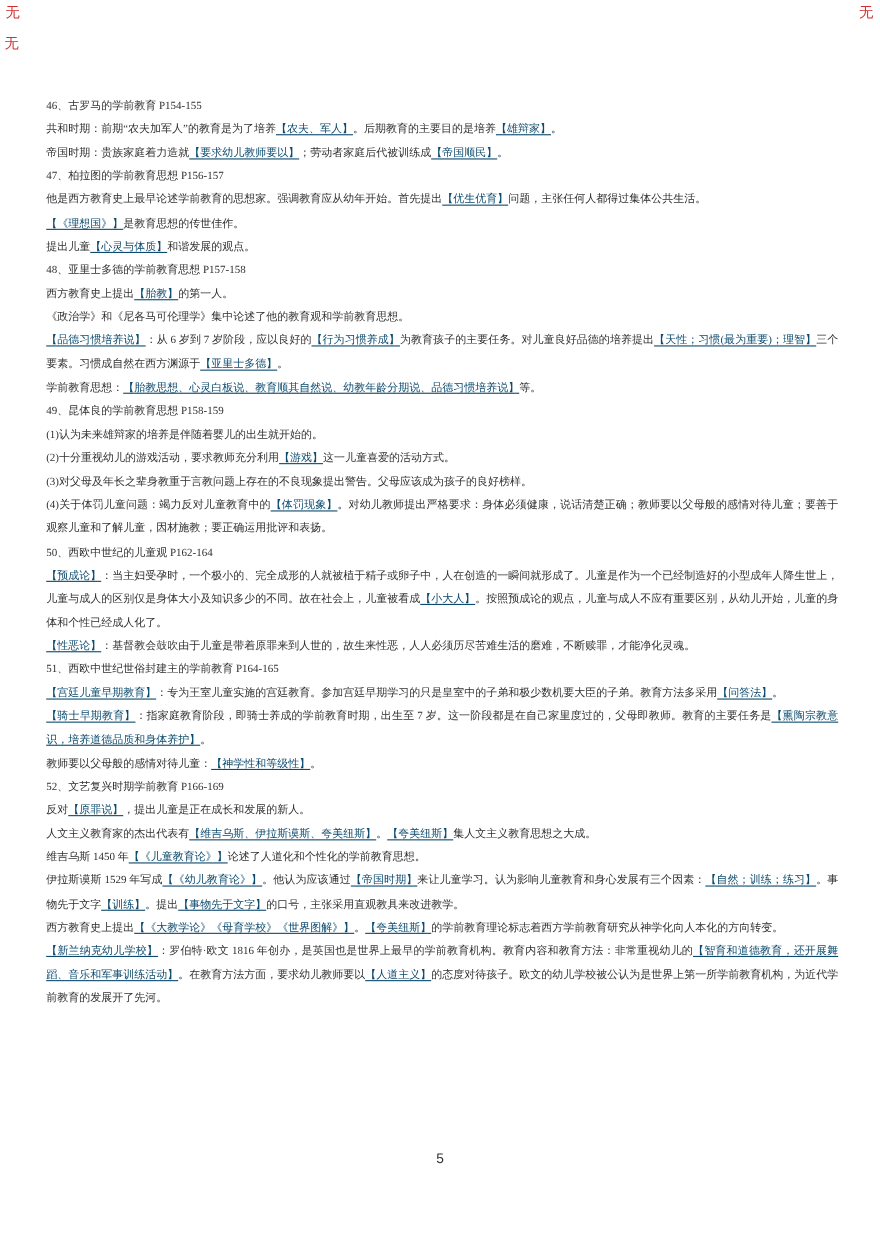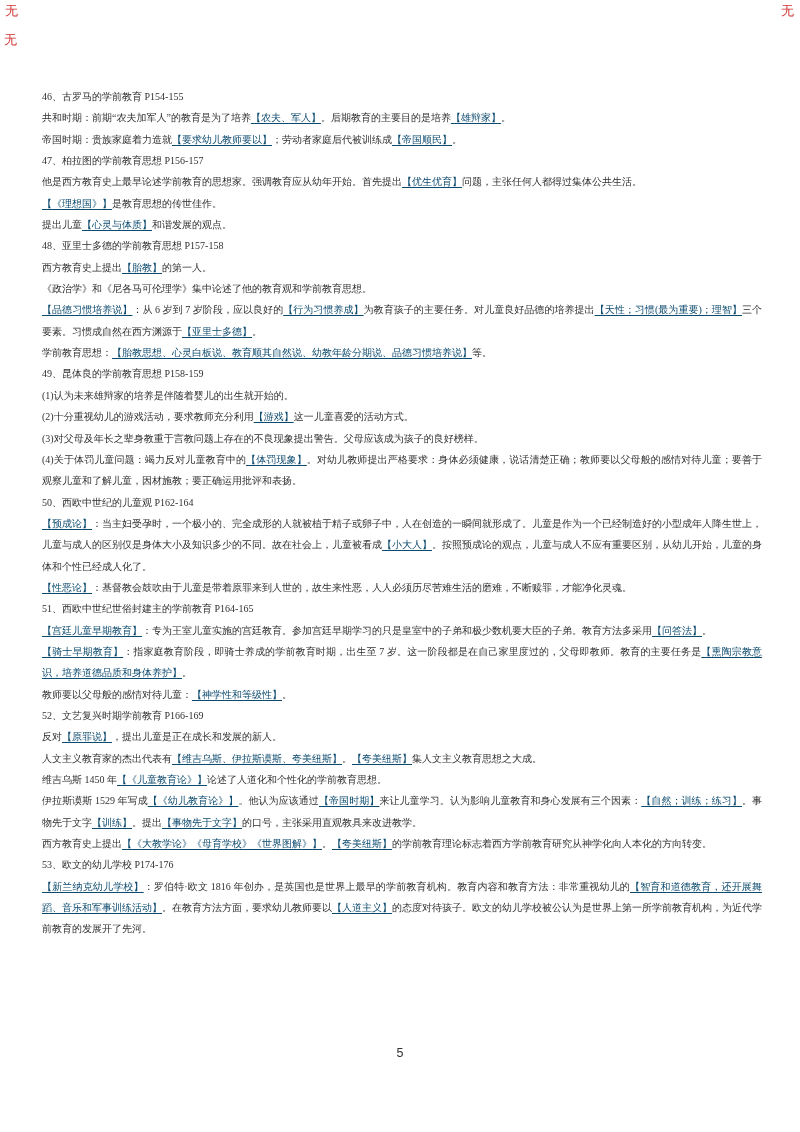--- a/index.html
+++ b/index.html
@@ -79,18 +79,17 @@
       <p class="para"><span>51、西欧中世纪世俗封建主的学前教育 P164-165</span></p>
       <p class="para"><span class="red">【宫廷儿童早期教育】</span><span>：专为王室儿童实施的宫廷教育。参加宫廷早期学习的只是皇室中的子弟和极少数机要大臣的子弟。教育方法多采用</span><span class="red">【问答法】</span><span>。</span></p>
       <p class="para"><span class="red">【骑士早期教育】</span><span>：指家庭教育阶段，即骑士养成的学前教育时期，出生至 7 岁。这一阶段都是在自己家里度过的，父母即教师。教育的主要任务是</span><span class="red">【熏陶宗教意识，培养道德品质和身体养护】</span><span>。</span></p>
       <p class="para"><span>教师要以父母般的感情对待儿童：</span><span class="red">【神学性和等级性】</span><span>。</span></p>
       <p class="para"><span>52、文艺复兴时期学前教育 P166-169</span></p>
       <p class="para"><span>反对</span><span class="red">【原罪说】</span><span>，提出儿童是正在成长和发展的新人。</span></p>
       <p class="para"><span>人文主义教育家的杰出代表有</span><span class="red">【维吉乌斯、伊拉斯谟斯、夸美纽斯】</span><span>。</span><span class="red">【夸美纽斯】</span><span>集人文主义教育思想之大成。</span></p>
       <p class="para"><span>维吉乌斯 1450 年</span><span class="red">【《儿童教育论》】</span><span>论述了人道化和个性化的学前教育思想。</span></p>
       <p class="para"><span>伊拉斯谟斯 1529 年写成</span><span class="red">【《幼儿教育论》】</span><span>。他认为应该通过</span><span class="red">【帝国时期】</span><span>来让儿童学习。认为影响儿童教育和身心发展有三个因素：</span><span class="red">【自然；训练；练习】</span><span>。事物先于文字</span><span class="red">【训练】</span><span>。提出</span><span class="red">【事物先于文字】</span><span>的口号，主张采用直观教具来改进教学。</span></p>
       <p class="para"><span>西方教育史上提出</span><span class="red">【《大教学论》《母育学校》《世界图解》】</span><span>。</span><span class="red">【夸美纽斯】</span><span>的学前教育理论标志着西方学前教育研究从神学化向人本化的方向转变。</span></p>
-      <p class="para"><span>53、欧文的幼儿学校 P174-176</span></p>
       <p class="para"><span class="red">【新兰纳克幼儿学校】</span><span>：罗伯特·欧文 1816 年创办，是英国也是世界上最早的学前教育机构。教育内容和教育方法：非常重视幼儿的</span><span class="red">【智育和道德教育，还开展舞蹈、音乐和军事训练活动】</span><span>。在教育方法方面，要求幼儿教师要以</span><span class="red">【人道主义】</span><span>的态度对待孩子。欧文的幼儿学校被公认为是世界上第一所学前教育机构，为近代学前教育的发展开了先河。</span></p>
     </div>
 
   <div class="page-number">5</div>
 </div>
 
 </body></html>

